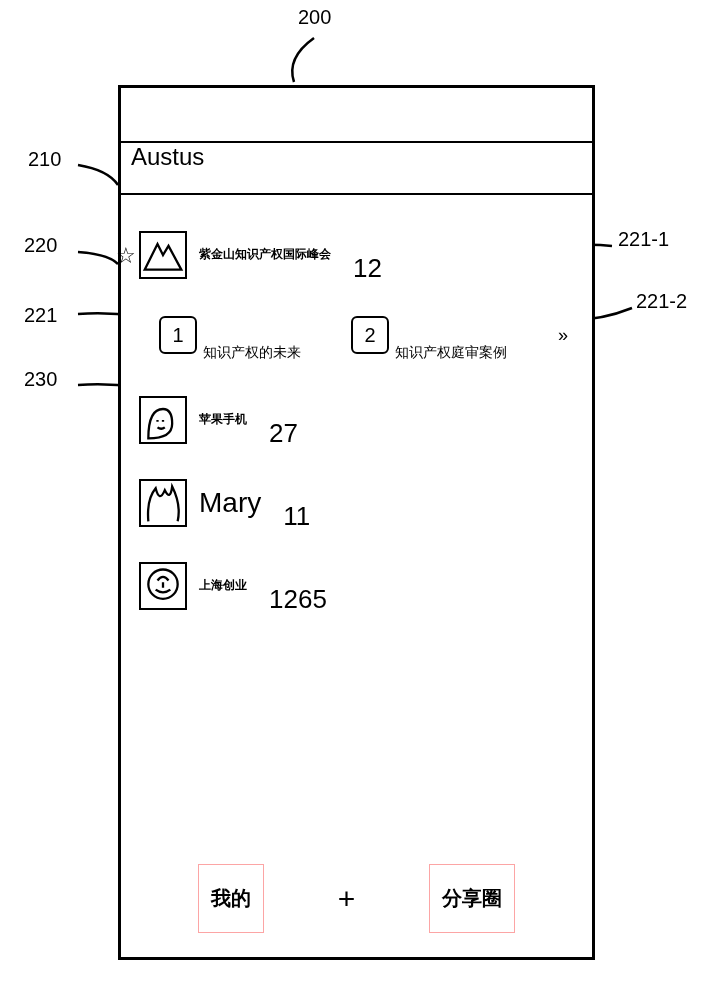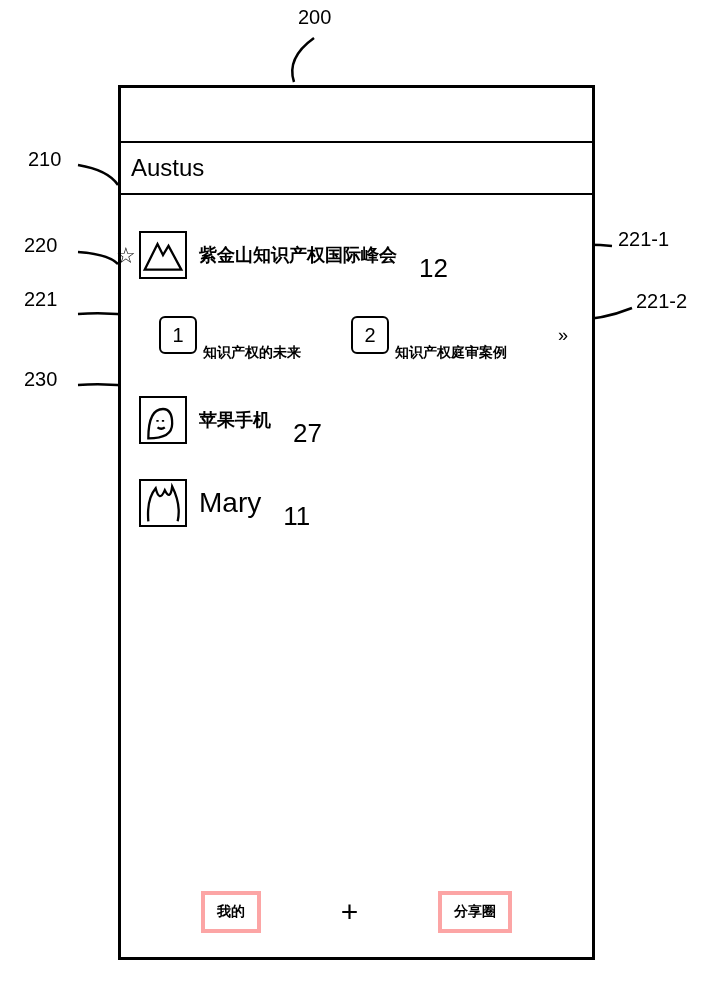--- a/index.html
+++ b/index.html
@@ -27,21 +27,20 @@
     background: #fff;
   }
   .status-bar {
     height: 55px;
     border-bottom: 2px solid #000;
   }
   .title-bar {
     height: 52px;
     border-bottom: 2px solid #000;
     display: flex;
-    align-items: center;
     padding-left: 10px;
     font-size: 24px;
     font-family: sans-serif;
   }
   .content {
     position: relative;
     padding: 30px 18px 0 18px;
   }
   .row {
     display: flex;
@@ -50,21 +49,21 @@
     margin-bottom: 24px;
   }
   .icon-box {
     width: 48px; height: 48px;
     border: 2px solid #000;
     display: flex;
     align-items: center;
     justify-content: center;
   }
   .icon-box svg { width: 100%; height: 100%; }
-  .row-label { font-size: 18px; font-weight: bold; }
+  .row-label { font-size: 12px; font-weight: bold; }
   .row-count { font-size: 26px; font-family: sans-serif; margin-left: 10px; margin-top: 28px; }
   .star {
     position: absolute;
     left: -5px;
     top: 48px;
     font-size: 22px;
   }
   .sub-row {
     display: flex;
     align-items: center;
@@ -75,51 +74,51 @@
   .sub-box {
     width: 38px; height: 38px;
     border: 2px solid #000;
     border-radius: 6px;
     display: flex;
     align-items: center;
     justify-content: center;
     font-size: 20px;
     font-family: sans-serif;
   }
-  .sub-label { font-size: 14px; font-weight: bold; margin-top: 36px; }
+  .sub-label { font-size: 14px; font-weight: normal; margin-top: 36px; }
   .sub-item { display: flex; align-items: center; gap: 6px; }
   .chev {
     font-size: 18px;
     margin-left: auto;
     margin-right: 6px;
   }
   .bottom-bar {
     position: absolute;
     bottom: 24px;
     left: 0; right: 0;
     display: flex;
     justify-content: space-around;
     align-items: center;
     padding: 0 40px;
   }
   .bottom-btn {
-    border: 4px solid #fca5a5;
-    padding: 8px 12px;
-    font-size: 14px;
+    border: 1px solid #fca5a5;
+    padding: 20px 12px;
+    font-size: 20px;
     font-weight: bold;
   }
   .plus { font-size: 30px; font-family: sans-serif; line-height: 1; }
 </style>
 </head>
 <body>
 
 <div class="callout" style="left:298px; top:6px;">200</div>
 <div class="callout" style="left:28px; top:148px;text-align:right;">210</div>
 <div class="callout" style="left:24px; top:234px;">220</div>
-<div class="callout" style="left:24px; top:288px;">221</div>
+<div class="callout" style="left:24px; top:304px;">221</div>
 <div class="callout" style="left:24px; top:368px;">230</div>
 <div class="callout" style="left:618px; top:228px;">221-1</div>
 <div class="callout" style="left:636px; top:290px;">221-2</div>
 
 <svg class="lead" width="716" height="1000" style="left:0;top:0;pointer-events:none">
 
   <path d="M 314 38 q -28 20 -20 44" stroke="#000" stroke-width="2.5" fill="none"></path>
 
   <path d="M 78 165 q 30 5 40 20" stroke="#000" stroke-width="2.5" fill="none"></path>
 
@@ -180,20 +179,30 @@
     <div class="row">
       <div class="icon-box">
         <svg viewBox="0 0 48 48">
             <path d="M8 44 Q6 20 16 8 Q20 24 26 10 Q32 22 34 6 Q44 26 40 44" fill="none" stroke="#000" stroke-width="2.5"></path>
           </svg>
       </div>
       <span class="row-label" style="font-family:sans-serif;font-weight:normal;font-size:28px">Mary</span>
       <span class="row-count">11</span>
     </div>
 
+    <div class="row">
+      <div class="icon-box">
+        <svg viewBox="0 0 48 48">
+            <circle cx="24" cy="22" r="16" fill="none" stroke="#000" stroke-width="2.5"></circle>
+            <path d="M18 18 q6 -8 12 0 M16 28 q8 6 16 0 M24 20 l0 6" fill="none" stroke="#000" stroke-width="2.5"></path>
+          </svg>
+      </div>
+      <span class="row-label">上海创业</span>
+      <span class="row-count">1265</span>
+    </div>
 
 
   </div>
 
   <div class="bottom-bar">
     <div class="bottom-btn">我的</div>
     <div class="plus">+</div>
     <div class="bottom-btn">分享圈</div>
   </div>
 </div>

